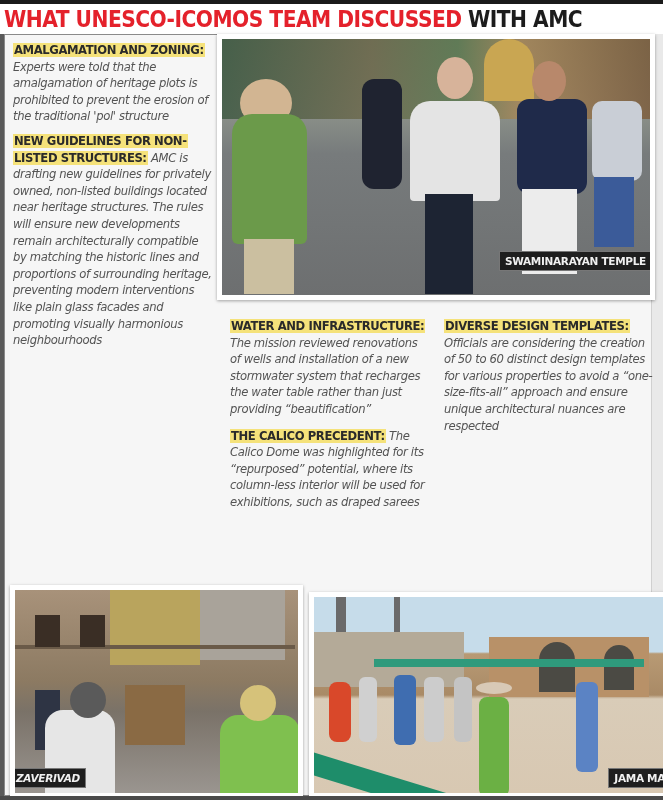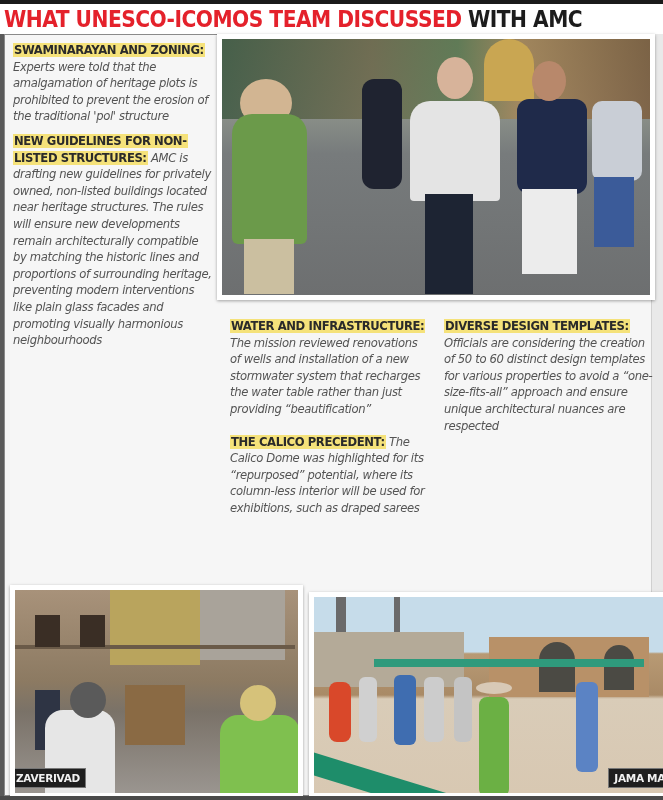--- a/index.html
+++ b/index.html
@@ -56,29 +56,29 @@
 <div class="headline">
   <span class="red">WHAT UNESCO-ICOMOS TEAM DISCUSSED</span><span class="black"> WITH AMC</span>
 </div>
 
 <div class="panel"></div>
 <div class="leftborder"></div>
 <div class="rightstrip"></div>
 
 <div class="col" style="left:13px; top:42px; width:200px;">
   <div class="blk">
-    <span class="hl">SWAMINARAYAN AND ZONING:</span><span class="bodytxt"> Experts were told that the amalgamation of heritage plots is prohibited to prevent the erosion of the traditional 'pol' structure</span>
+    <span class="hl">AMALGAMATION AND ZONING:</span><span class="bodytxt"> Experts were told that the amalgamation of heritage plots is prohibited to prevent the erosion of the traditional 'pol' structure</span>
   </div>
   <div class="blk">
     <span class="hl">NEW GUIDELINES FOR NON-LISTED STRUCTURES:</span><span class="bodytxt"> AMC is drafting new guidelines for privately owned, non-listed buildings located near heritage structures. The rules will ensure new developments remain architecturally compatible by matching the historic lines and proportions of surrounding heritage, preventing modern interventions like plain glass facades and promoting visually harmonious neighbourhoods</span>
   </div>
 </div>
 
 <div class="col" style="left:230px; top:318px; width:200px;">
-  <div class="blk" style="margin-bottom:16px;">
+  <div class="blk" style="margin-bottom:10px;">
     <span class="hl">WATER AND INFRASTRUCTURE:</span><span class="bodytxt"> The mission reviewed renovations of wells and installation of a new stormwater system that recharges the water table rather than just providing “beautification”</span>
   </div>
   <div class="blk">
     <span class="hl">THE CALICO PRECEDENT:</span><span class="bodytxt"> The Calico Dome was highlighted for its “repurposed” potential, where its column-less interior will be used for exhibitions, such as draped sarees</span>
   </div>
 </div>
 
 <div class="col" style="left:444px; top:318px; width:210px;">
   <div class="blk" style="margin-bottom:2px;">
     <span class="hl">DIVERSE DESIGN TEMPLATES:</span><span class="bodytxt"> Officials are considering the creation of 50 to 60 distinct design templates for various properties to avoid a “one-size-fits-all” approach and ensure unique architectural nuances are respected</span>
@@ -94,24 +94,25 @@
     <div class="shape" style="left:22px;top:200px;width:50px;height:55px;background:#cbbfa0;"></div>
     <div class="shape" style="left:140px;top:40px;width:40px;height:110px;border-radius:12px;background:#1f2330;"></div>
     <div class="shape" style="left:188px;top:62px;width:90px;height:100px;border-radius:20px 20px 4px 4px;background:#e4e4e4;"></div>
     <div class="shape" style="left:203px;top:155px;width:48px;height:100px;background:#1d2433;"></div>
     <div class="shape" style="left:215px;top:18px;width:36px;height:42px;border-radius:50%;background:#d7b39a;"></div>
     <div class="shape" style="left:295px;top:60px;width:70px;height:95px;border-radius:12px;background:#1f2a4a;"></div>
     <div class="shape" style="left:300px;top:150px;width:55px;height:85px;background:#ececec;"></div>
     <div class="shape" style="left:310px;top:22px;width:34px;height:40px;border-radius:50%;background:#b8886b;"></div>
     <div class="shape" style="left:370px;top:62px;width:50px;height:80px;border-radius:10px;background:#c9ced6;"></div>
     <div class="shape" style="left:372px;top:138px;width:40px;height:70px;background:#3b5b99;"></div>
+    <div class="caption" style="right:-2px; bottom:24px;">SWAMINARAYAN TEMPLE</div>
   </div>
 </div>
 
-<div class="photo" style="left:10px; top:585px; width:293px; height:213px;">
+<div class="photo" style="left:10px; top:585px; width:293px; height:213px;font-style:italic;">
   <div class="img" style="background:linear-gradient(180deg,#a8927a 0%,#8c7a62 45%,#7a7268 60%,#9a9590 100%);">
     <div class="shape" style="left:95px;top:0;width:90px;height:75px;background:#b9a45d;"></div>
     <div class="shape" style="left:185px;top:0;width:85px;height:70px;background:#a9a39a;"></div>
     <div class="shape" style="left:0;top:55px;width:280px;height:4px;background:#6a5a48;"></div>
     <div class="shape" style="left:20px;top:25px;width:25px;height:32px;background:#3a2e25;"></div>
     <div class="shape" style="left:65px;top:25px;width:25px;height:32px;background:#3a2e25;"></div>
     <div class="shape" style="left:110px;top:95px;width:60px;height:60px;background:#8a6a44;"></div>
     <div class="shape" style="left:20px;top:100px;width:25px;height:60px;background:#2e3444;"></div>
     <div class="shape" style="left:30px;top:120px;width:70px;height:95px;border-radius:18px 18px 0 0;background:#e6e6e6;"></div>
     <div class="shape" style="left:55px;top:92px;width:36px;height:36px;border-radius:50%;background:#5a5a5a;"></div>

